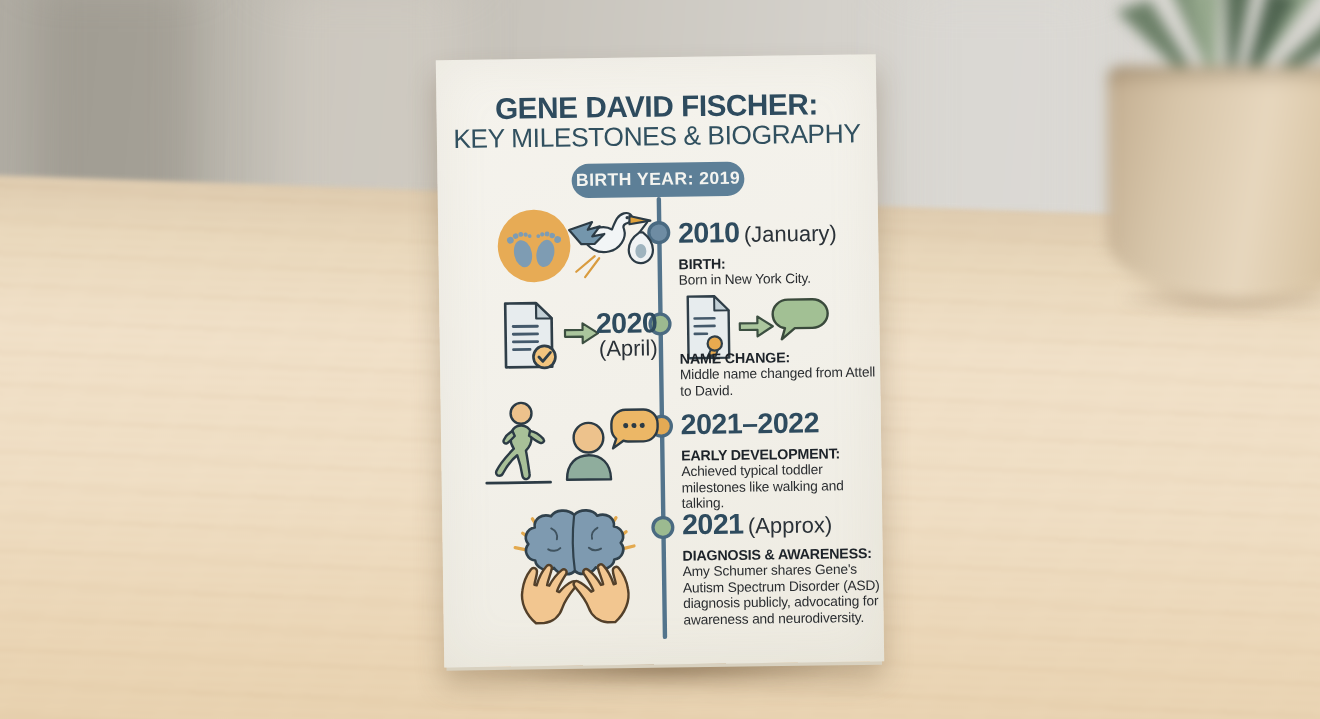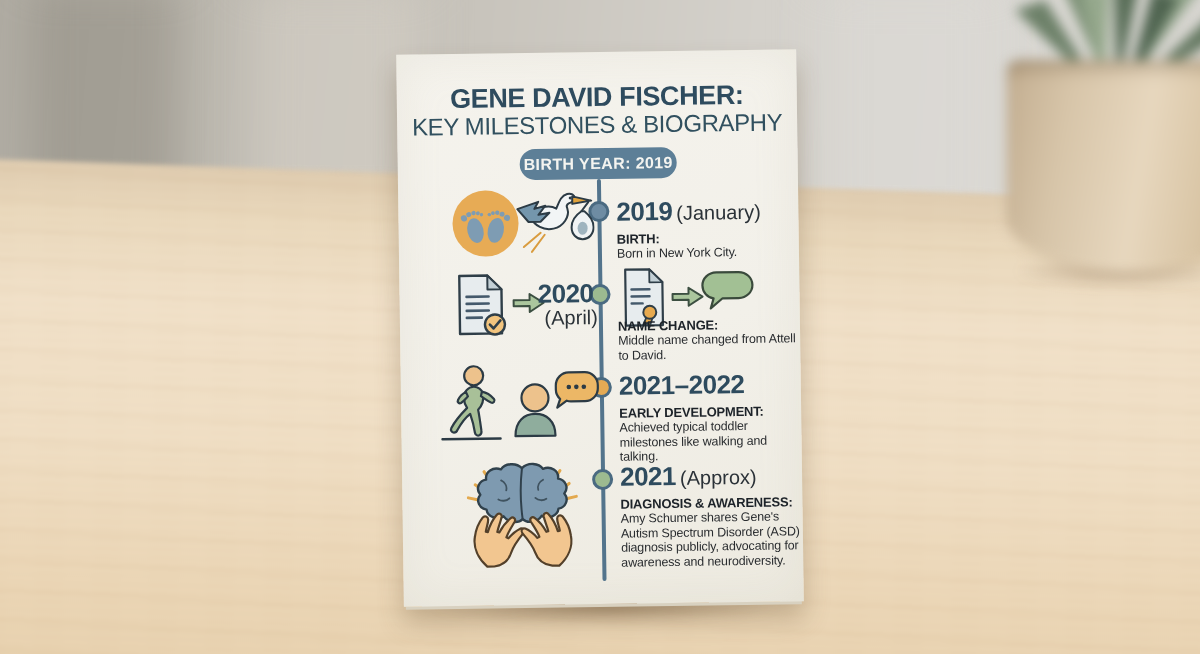--- a/index.html
+++ b/index.html
@@ -62,21 +62,21 @@
   .ms-text{position:absolute;left:218px;width:181px;color:#26292b;}
   .ms-text .yrow{white-space:nowrap;line-height:28px;margin-bottom:2px;}
   .year{font-size:26px;font-weight:700;color:#2e4b5e;letter-spacing:-0.5px;}
   .suffix{font-size:20px;font-weight:400;color:#2b3238;margin-left:4px;}
   .ms-heading{font-size:13px;font-weight:700;color:#1d2329;letter-spacing:-0.2px;line-height:15px;}
   .ms-body{font-size:12.5px;font-weight:400;letter-spacing:-0.15px;line-height:14.5px;color:#2a2d30;}
   .mt0{top:146px;} .mt1{top:267px;} .mt2{top:320px;} .mt3{top:411px;}
 
   
   .yblock-left{position:absolute;left:134px;top:228px;width:64px;text-align:right;}
-  .yblock-left .year{display:block;line-height:26px;text-align:center;}
+  .yblock-left .year{display:block;line-height:26px;}
   .yblock-left .suffix{display:block;line-height:22px;margin-left:0;}
 
   .icon{position:absolute;}
 </style>
 </head>
 <body>
 
 <div class="scene">
 
   <div class="wall"></div>
@@ -139,21 +139,21 @@
         <path d="M71,23 C65,27 61,33 61,39 C61,46 66,51 72,51 C78,51 83,46 83,39 C83,33 79,27 74,23 Z" fill="#f0f3f4"></path>
         <ellipse cx="72" cy="40" rx="5" ry="6.5" fill="#9fb4bf" stroke="none"></ellipse>
         <path d="M20,28 C25,19 38,15 46,20 C49,13 51,7 57,5.5 C61,4.5 64.5,6.5 64.5,10 C64.5,13 61.5,14 58.5,15 C56.5,16 56,18 57,20 C59.5,28 53,38 43,40 C33,42 24,37 20,28 Z" fill="#f2f5f6"></path>
         <path d="M62,8 L81,12.5 L62,15.5 Z" fill="#e0a23c"></path>
         <path d="M7,20 L28,13 L24,20 L35,17 L28,26 L39,24 L30,33 L18,33 Z" fill="#7496ac"></path>
       </g>
       <circle cx="60" cy="9.5" r="1.5" fill="#2c3b45"></circle>
     </svg>
 
     <div class="ms-text mt0">
-      <div class="yrow"><span class="year">2019</span><span class="suffix">(January)</span></div>
+      <div class="yrow"><span class="year">2010</span><span class="suffix">(January)</span></div>
       <div class="ms-heading">BIRTH:</div>
       <div class="ms-body">Born in New York City.</div>
     </div>
 
     <svg class="icon" style="left:55px;top:219px" width="58" height="66" viewBox="0 0 58 66">
       <g stroke="#2f3e48" stroke-linejoin="round" stroke-linecap="round">
         <path d="M5,3 h28 l14,14 v44 h-42 z" fill="#e7ecee" stroke-width="2.4"></path>
         <path d="M33,3 v14 h14 z" fill="#c3d0d6" stroke-width="2"></path>
         <path d="M12,24 h22 M12,31 h22 M12,38 h22 M12,45 h15" fill="none" stroke="#44596b" stroke-width="2.6"></path>
         <circle cx="40" cy="52" r="10" fill="#f2c47e" stroke-width="2.4"></circle>

